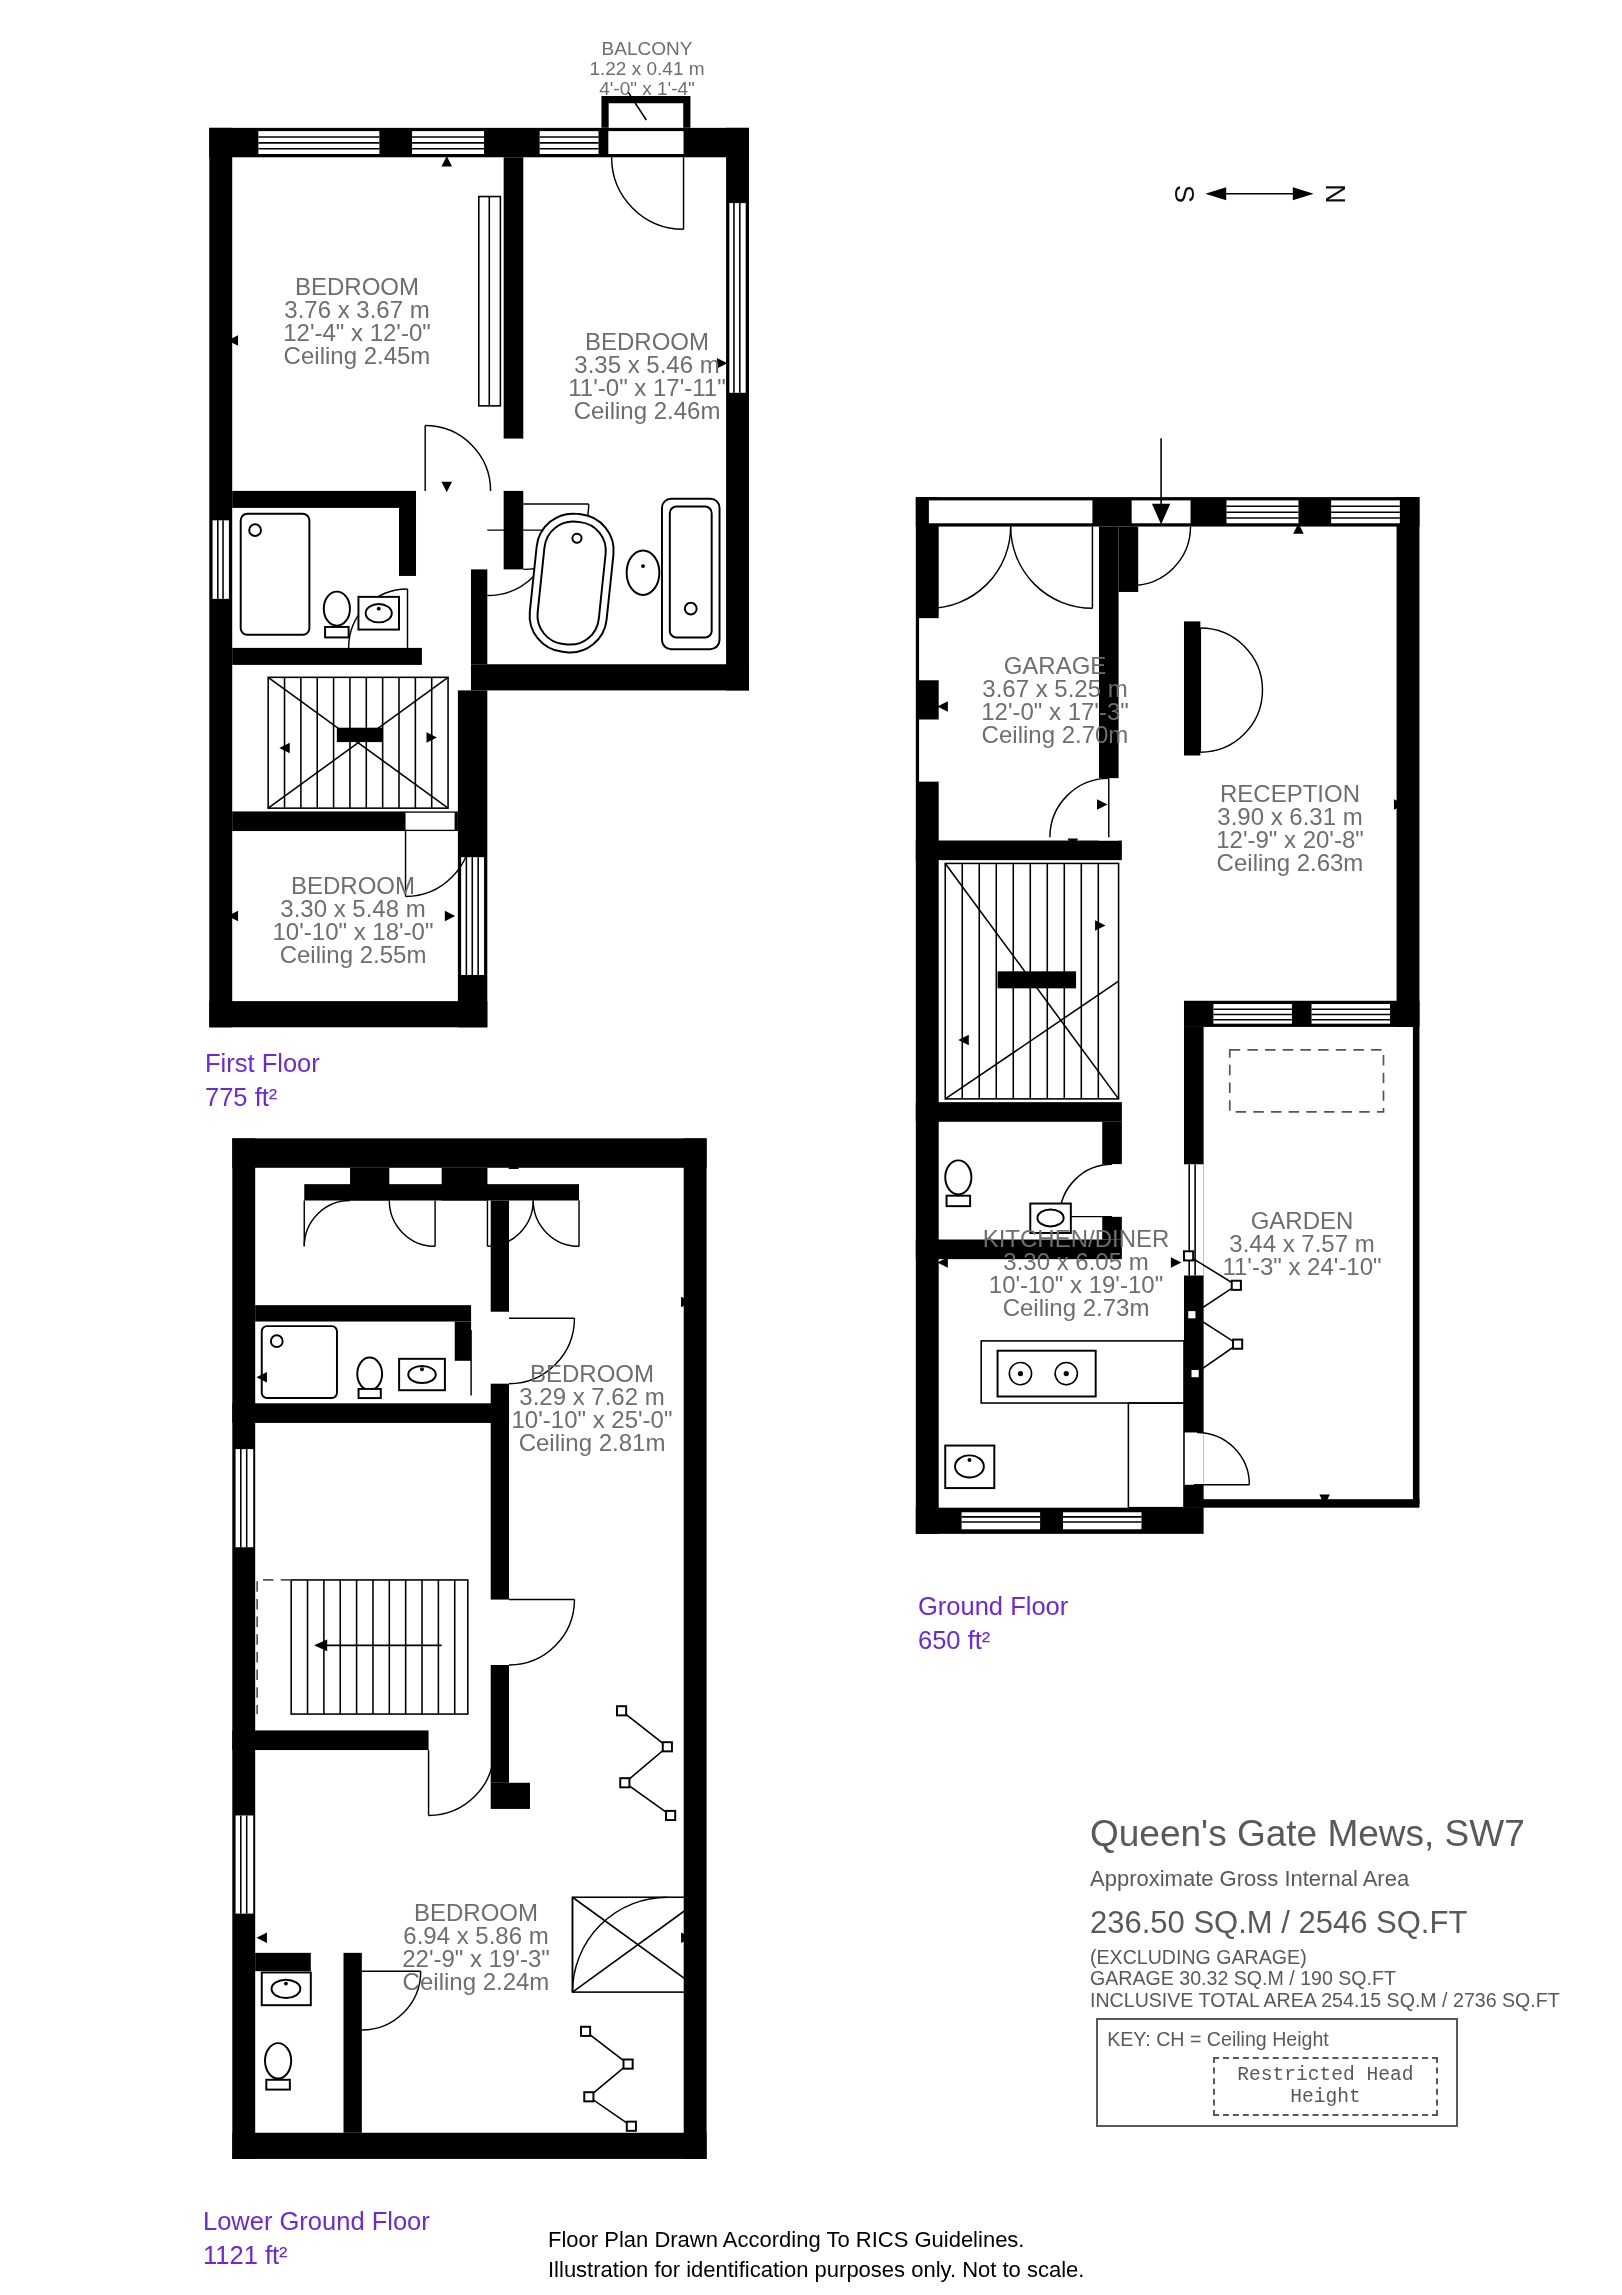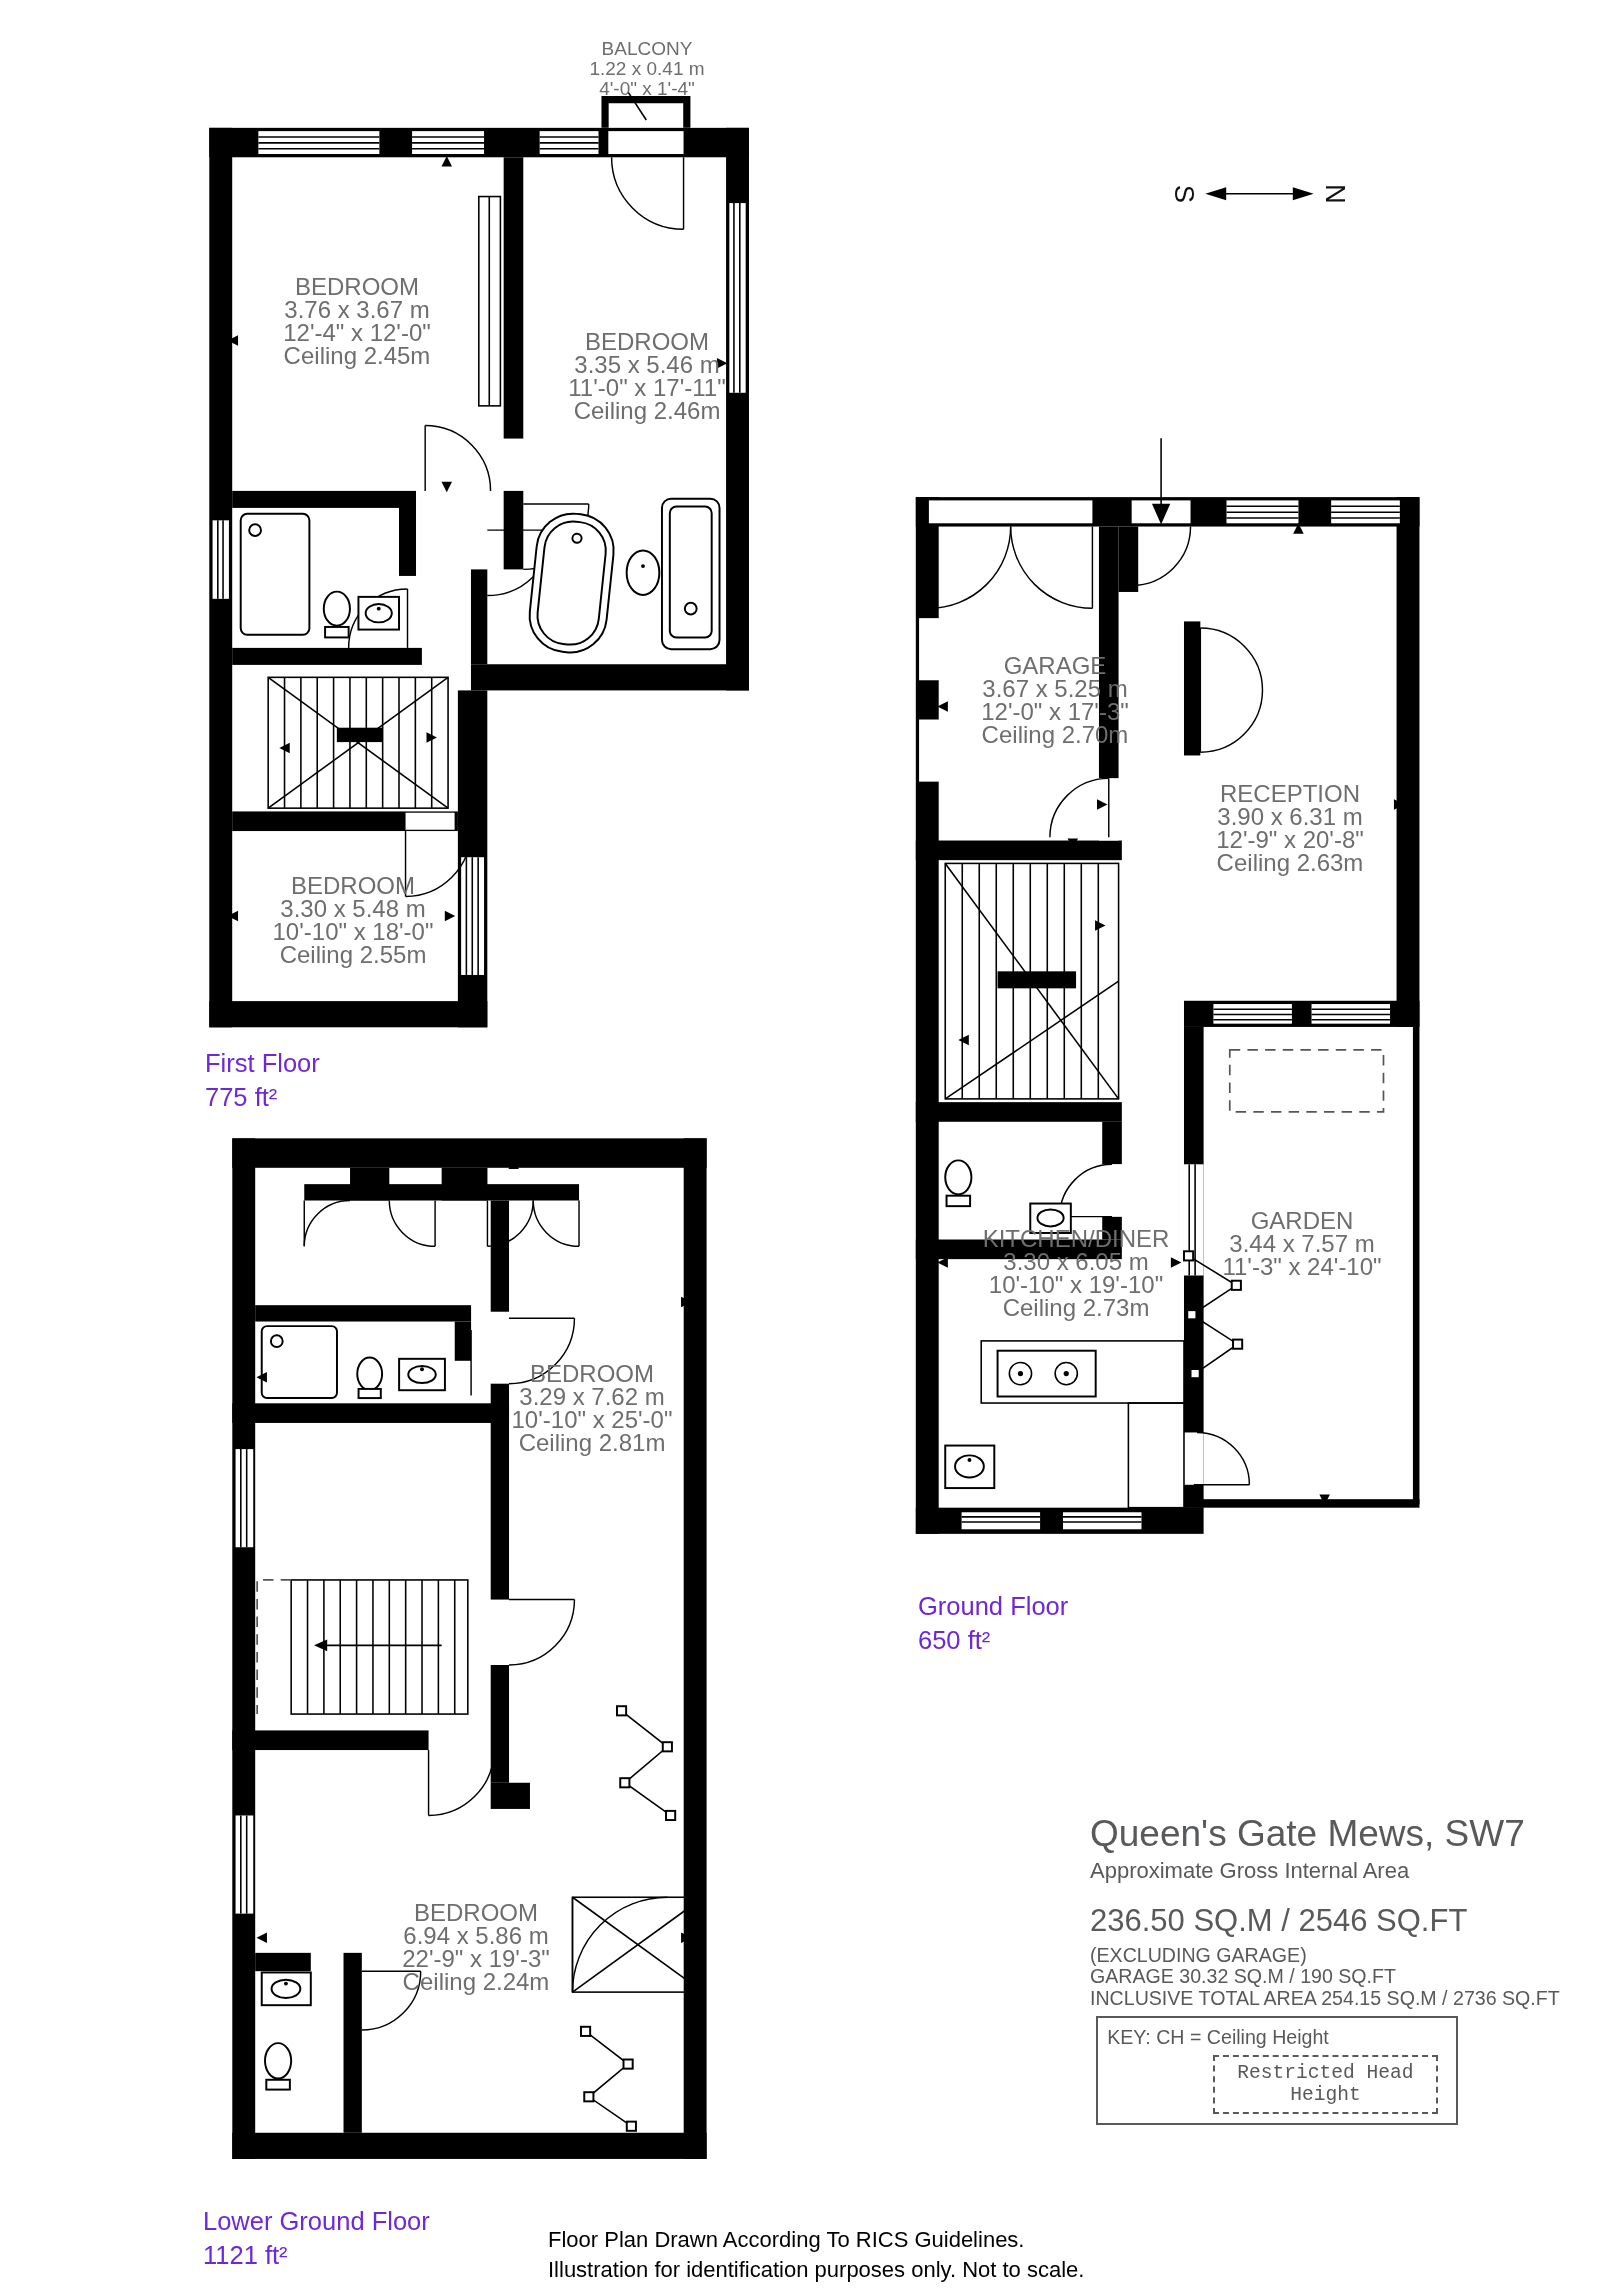--- a/index.html
+++ b/index.html
@@ -18,22 +18,22 @@
     position:absolute;color:#6d28d9;font-size:25.5px;line-height:34px;
   }
   .compass{
     position:absolute;left:1175px;top:178px;display:flex;align-items:center;gap:10.5px;
   }
   .compass .letter{font-size:27.5px;color:#111;display:inline-block;}
   .compass .s{transform:rotate(90deg);}
   .compass .n{transform:rotate(90deg);}
   .title-block{position:absolute;left:1090px;top:1813px;width:523px;color:#58595b;}
   .title-block .tb-title{font-size:37px;line-height:41px;}
-  .title-block .tb-subtitle{font-size:22px;line-height:26px;margin-top:4px;}
-  .title-block .tb-area{font-size:31px;line-height:34px;margin-top:20px;}
+  .title-block .tb-subtitle{font-size:22px;line-height:26px;margin-top:12px;}
+  .title-block .tb-area{font-size:31px;line-height:34px;margin-top:14px;}
   .title-block .tb-line{font-size:19.6px;line-height:21.6px;}
   .title-block .tb-line.first{margin-top:6.5px;}
   .key-box{
     margin-top:6.5px;border:2px solid #58595b;width:340px;padding:7.9px 9.2px 9.2px 9.2px;margin-left:6px;
   }
   .key-box .key-label{font-size:19.6px;}
   .restricted-box{
     border:2px dashed #58595b;width:216px;margin:6.5px 9.2px 0 auto;
     text-align:center;font-size:19.6px;padding:5.2px 2.6px;font-family:Liberation Mono, monospace;
   }

